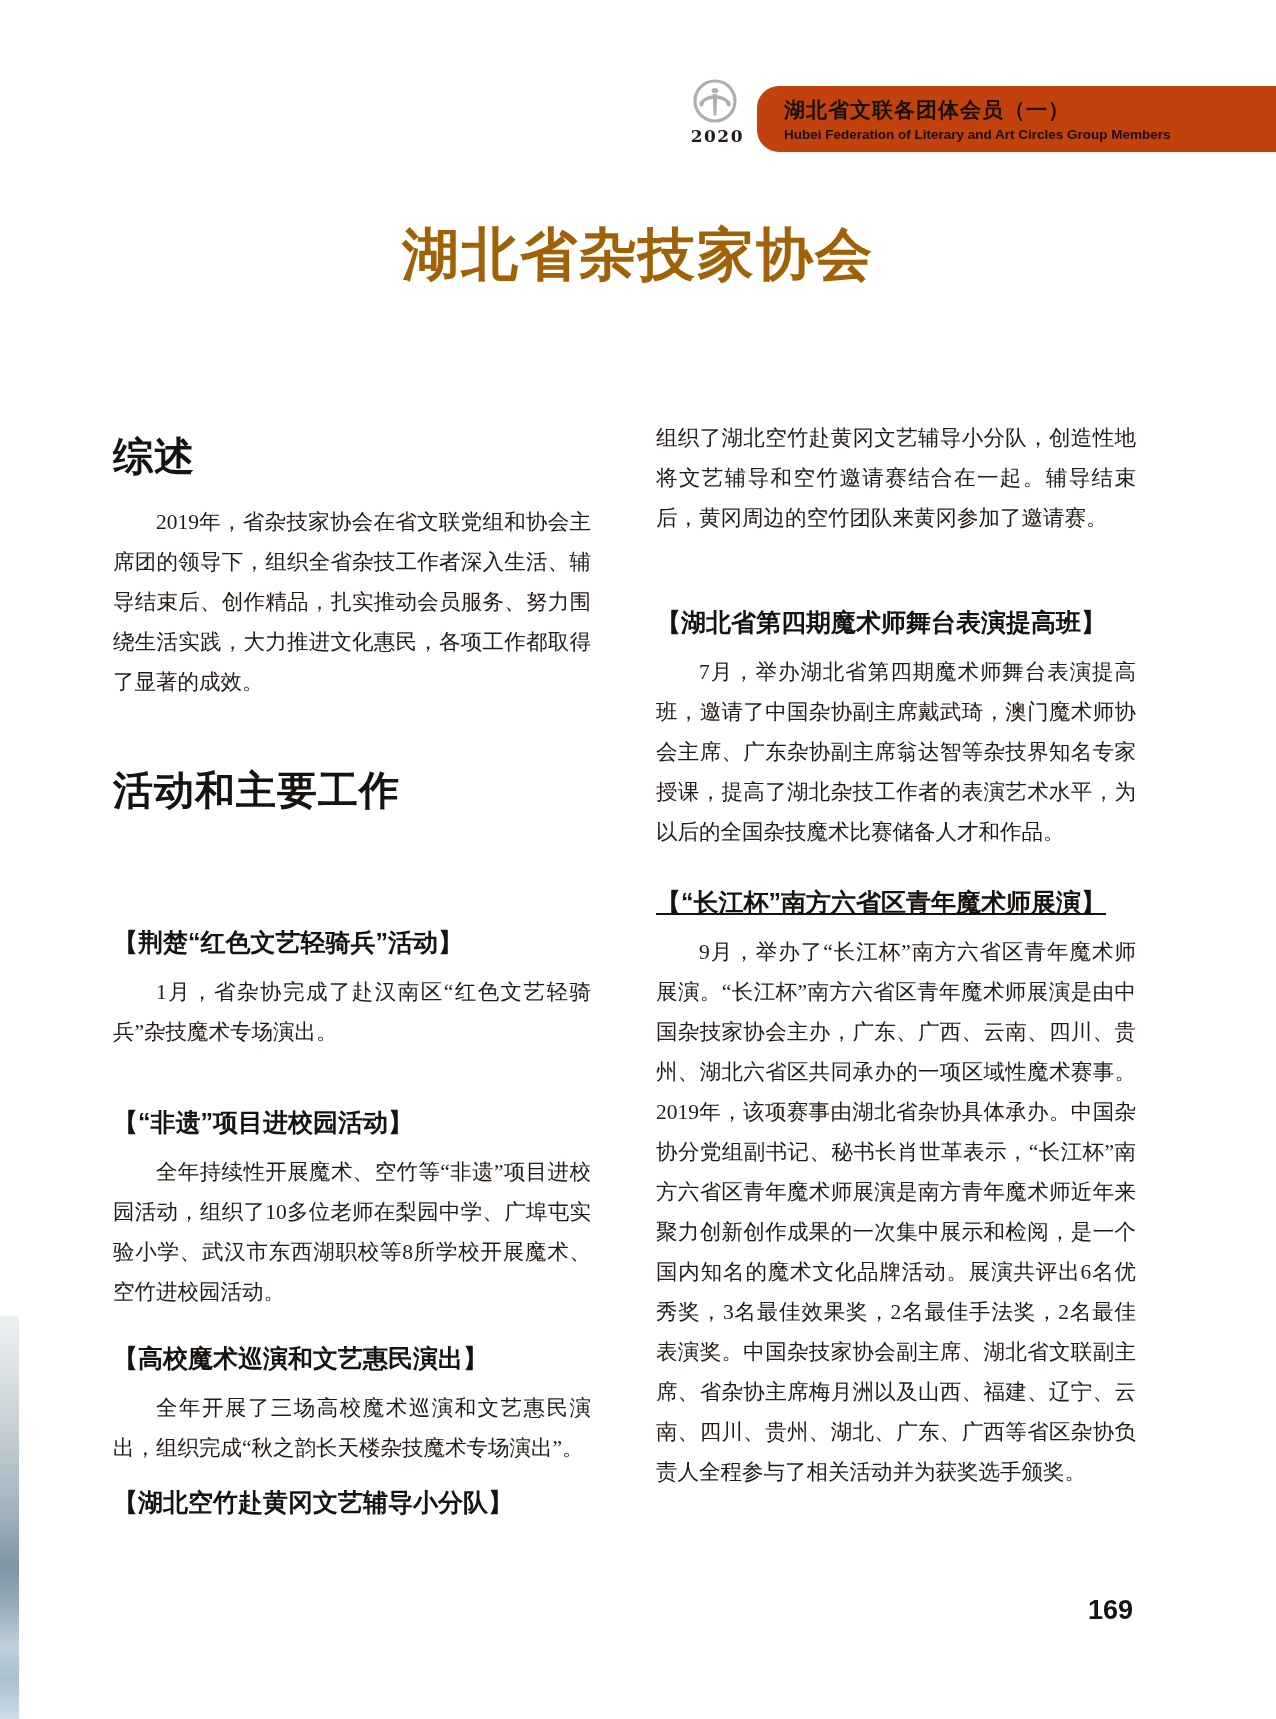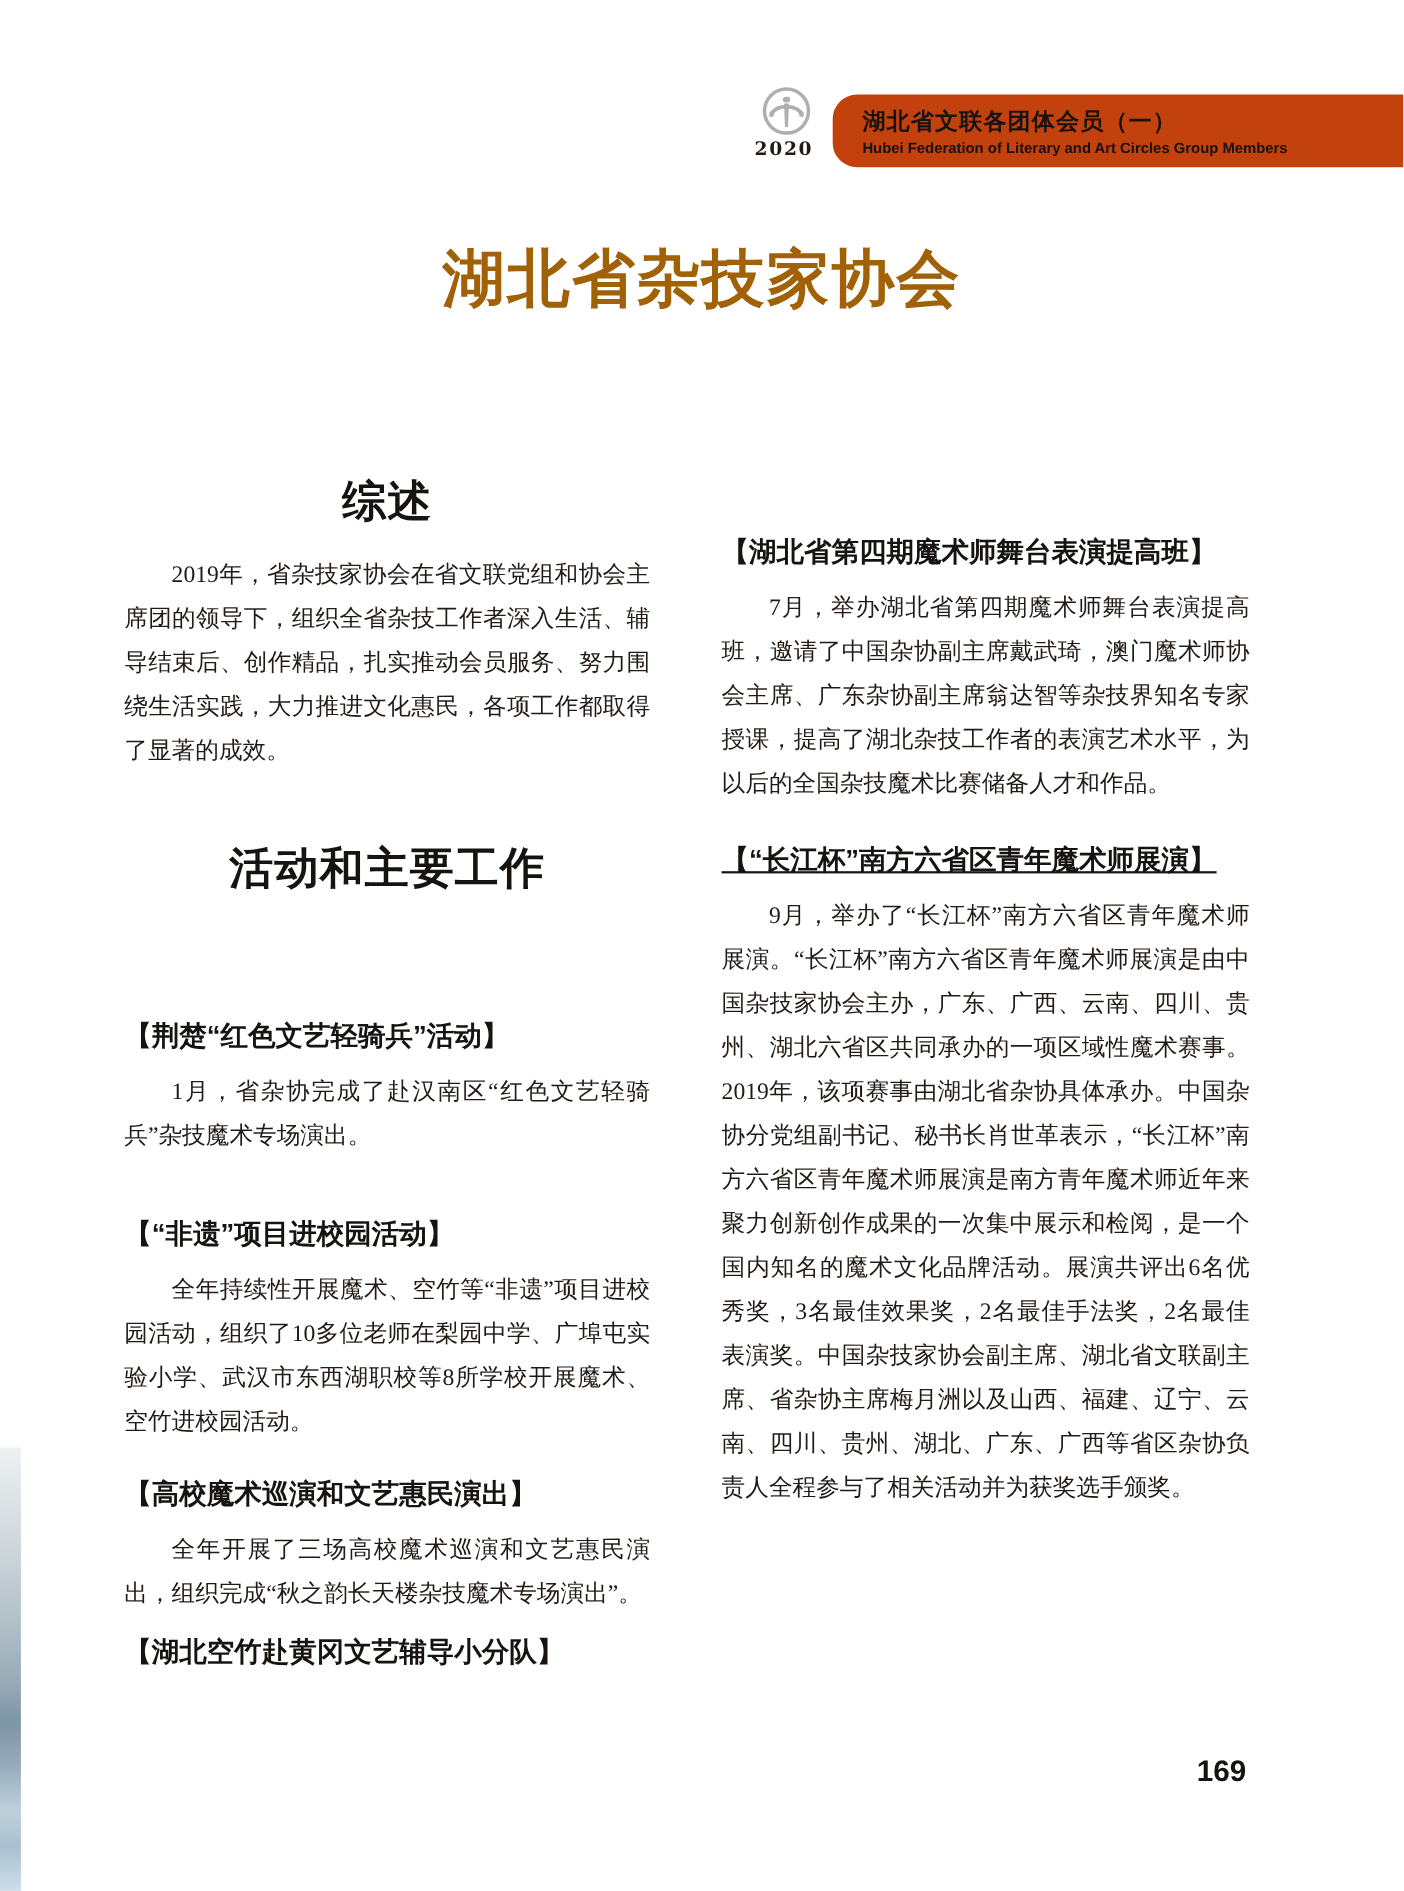--- a/index.html
+++ b/index.html
@@ -2,21 +2,21 @@
 <html><head>
 <meta charset="utf-8">
 <style>
   html,body{margin:0;padding:0;background:#ffffff;}
   .page{
     position:relative;width:1276px;height:1719px;background:#ffffff;
     overflow:hidden;color:#221a15;
     font-family:"Liberation Serif","DejaVu Serif",serif;
   }
   
-  .logo-block{position:absolute;left:686px;top:78px;width:58px;text-align:left;}
+  .logo-block{position:absolute;left:686px;top:78px;width:58px;text-align:right;}
   .logo-block svg{display:block;margin:0 auto;}
   .logo-year{
     font-family:"DejaVu Serif","Liberation Serif",serif;
     font-weight:bold;font-size:17px;letter-spacing:1.5px;color:#221a15;margin-top:2px;
   }
   .banner{
     position:absolute;left:757px;top:86px;right:0;height:66px;
     background:#c2410c;border-radius:22px 0 0 22px;
     box-sizing:border-box;padding:10px 0 0 27px;
   }
@@ -32,21 +32,21 @@
   .article-title{
     position:absolute;top:222px;left:0;width:100%;margin:0;
     text-align:center;font-size:57px;line-height:66px;font-weight:bold;
     letter-spacing:2px;font-family:"Liberation Serif","DejaVu Serif",serif;color:#a16207;
   }
   
   .col{position:absolute;box-sizing:border-box;}
   .col-left{left:113px;top:418px;width:478px;}
   .col-right{left:656px;top:402px;width:480px;}
   .big-heading{
-    margin:0;text-align:center;font-weight:bold;
+    margin:0;font-weight:bold;
     font-family:"Liberation Sans","DejaVu Sans",sans-serif;
     font-size:40px;line-height:52px;color:#171310;letter-spacing:1px;
   }
   .overview-heading{margin:12px 0 20px 0;}
   .activities-heading{margin:62px 0 108px 0;}
   .item-heading{
     margin:0;font-family:"Liberation Sans","DejaVu Sans",sans-serif;
     font-weight:bold;font-size:25px;line-height:36px;color:#171310;
   }
   .mt1{margin-top:52px;}  
@@ -111,20 +111,21 @@
     <h3 class="item-heading mt1">【“非遗”项目进校园活动】</h3>
     <p class="body-para">全年持续性开展魔术、空竹等“非遗”项目进校园活动，组织了10多位老师在梨园中学、广埠屯实验小学、武汉市东西湖职校等8所学校开展魔术、空竹进校园活动。</p>
 
     <h3 class="item-heading mt2">【高校魔术巡演和文艺惠民演出】</h3>
     <p class="body-para">全年开展了三场高校魔术巡演和文艺惠民演出，组织完成“秋之韵长天楼杂技魔术专场演出”。</p>
 
     <h3 class="item-heading mt3">【湖北空竹赴黄冈文艺辅导小分队】</h3>
   </div>
 
   <div class="col col-right">
+    <p class="body-para first no-indent">组织了湖北空竹赴黄冈文艺辅导小分队，创造性地将文艺辅导和空竹邀请赛结合在一起。辅导结束后，黄冈周边的空竹团队来黄冈参加了邀请赛。</p>
 
     <h3 class="item-heading mtR1">【湖北省第四期魔术师舞台表演提高班】</h3>
     <p class="body-para">7月，举办湖北省第四期魔术师舞台表演提高班，邀请了中国杂协副主席戴武琦，澳门魔术师协会主席、广东杂协副主席翁达智等杂技界知名专家授课，提高了湖北杂技工作者的表演艺术水平，为以后的全国杂技魔术比赛储备人才和作品。</p>
 
     <h3 class="item-heading mtR2">【“长江杯”南方六省区青年魔术师展演】</h3>
     <p class="body-para">9月，举办了“长江杯”南方六省区青年魔术师展演。“长江杯”南方六省区青年魔术师展演是由中国杂技家协会主办，广东、广西、云南、四川、贵州、湖北六省区共同承办的一项区域性魔术赛事。2019年，该项赛事由湖北省杂协具体承办。中国杂协分党组副书记、秘书长肖世革表示，“长江杯”南方六省区青年魔术师展演是南方青年魔术师近年来聚力创新创作成果的一次集中展示和检阅，是一个国内知名的魔术文化品牌活动。展演共评出6名优秀奖，3名最佳效果奖，2名最佳手法奖，2名最佳表演奖。中国杂技家协会副主席、湖北省文联副主席、省杂协主席梅月洲以及山西、福建、辽宁、云南、四川、贵州、湖北、广东、广西等省区杂协负责人全程参与了相关活动并为获奖选手颁奖。</p>
   </div>
 
   <div class="side-strip"></div>
   <div class="page-number">169</div>

